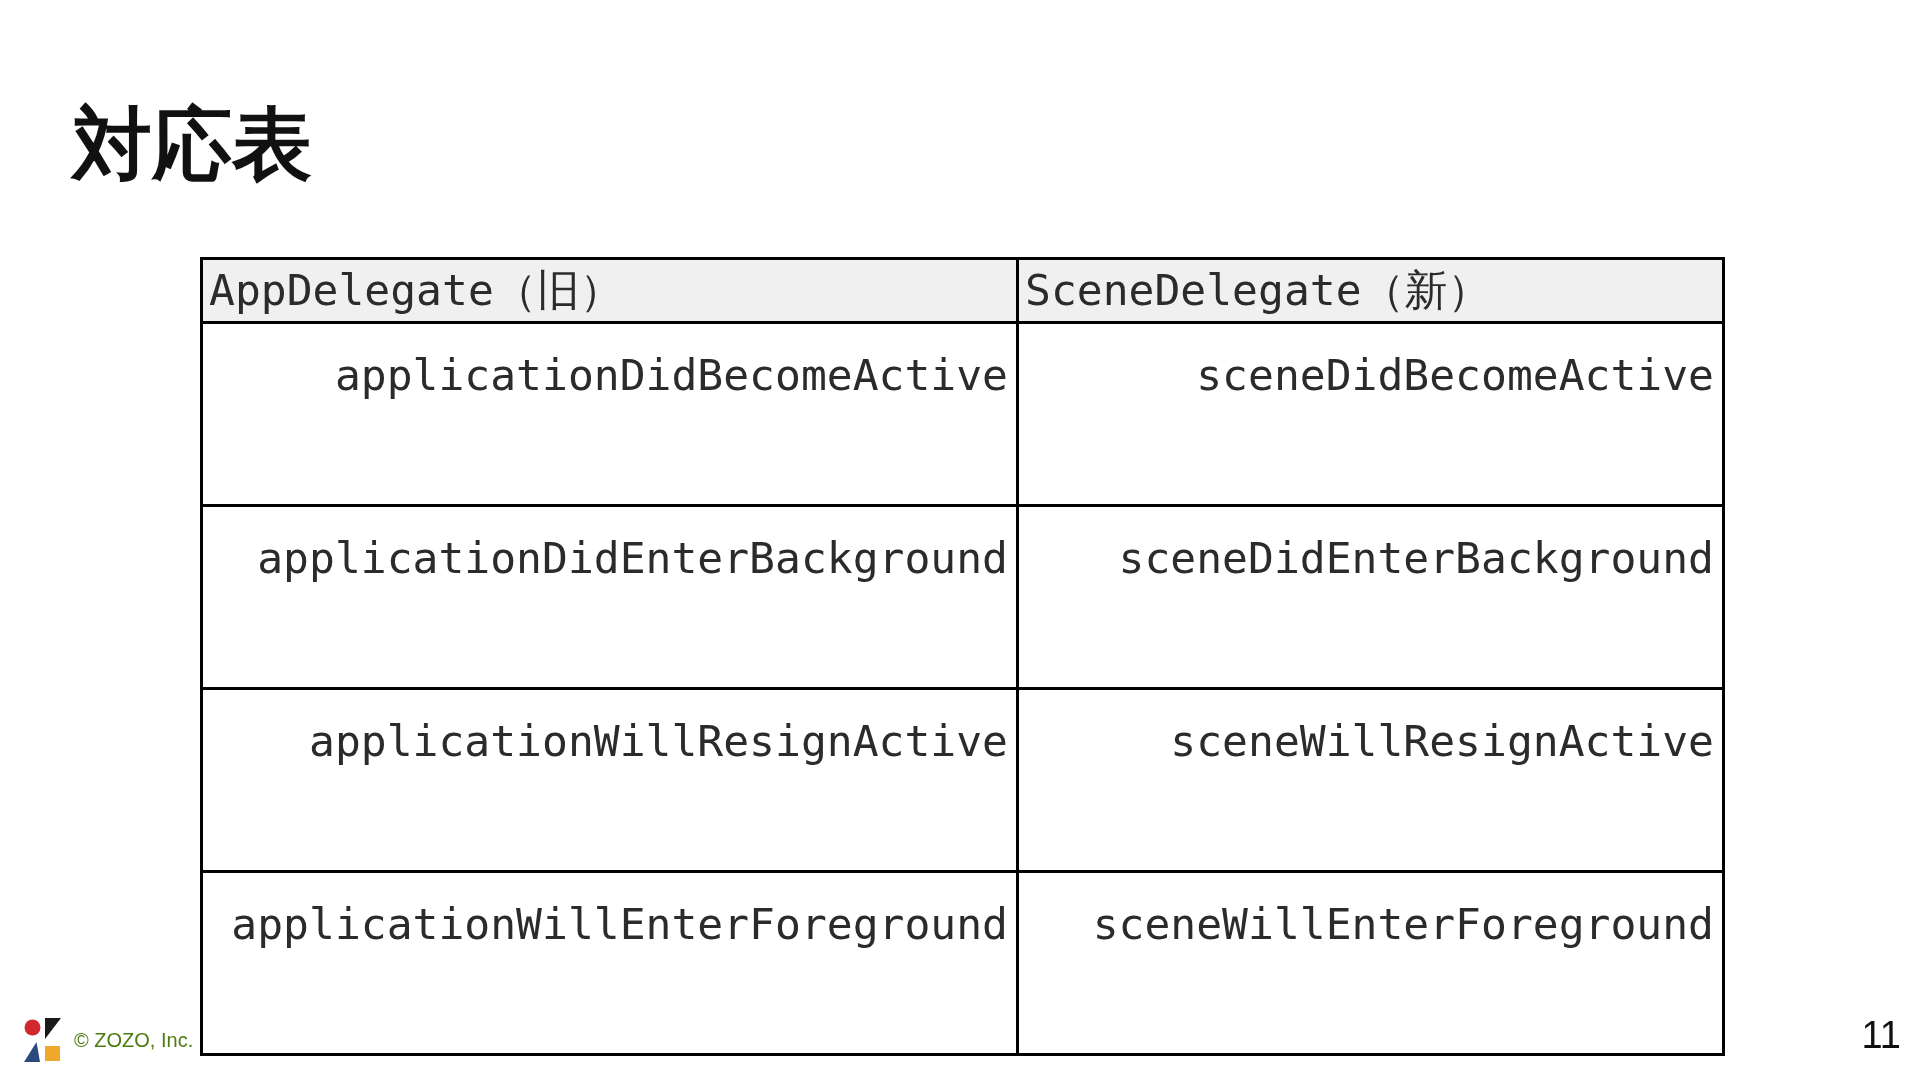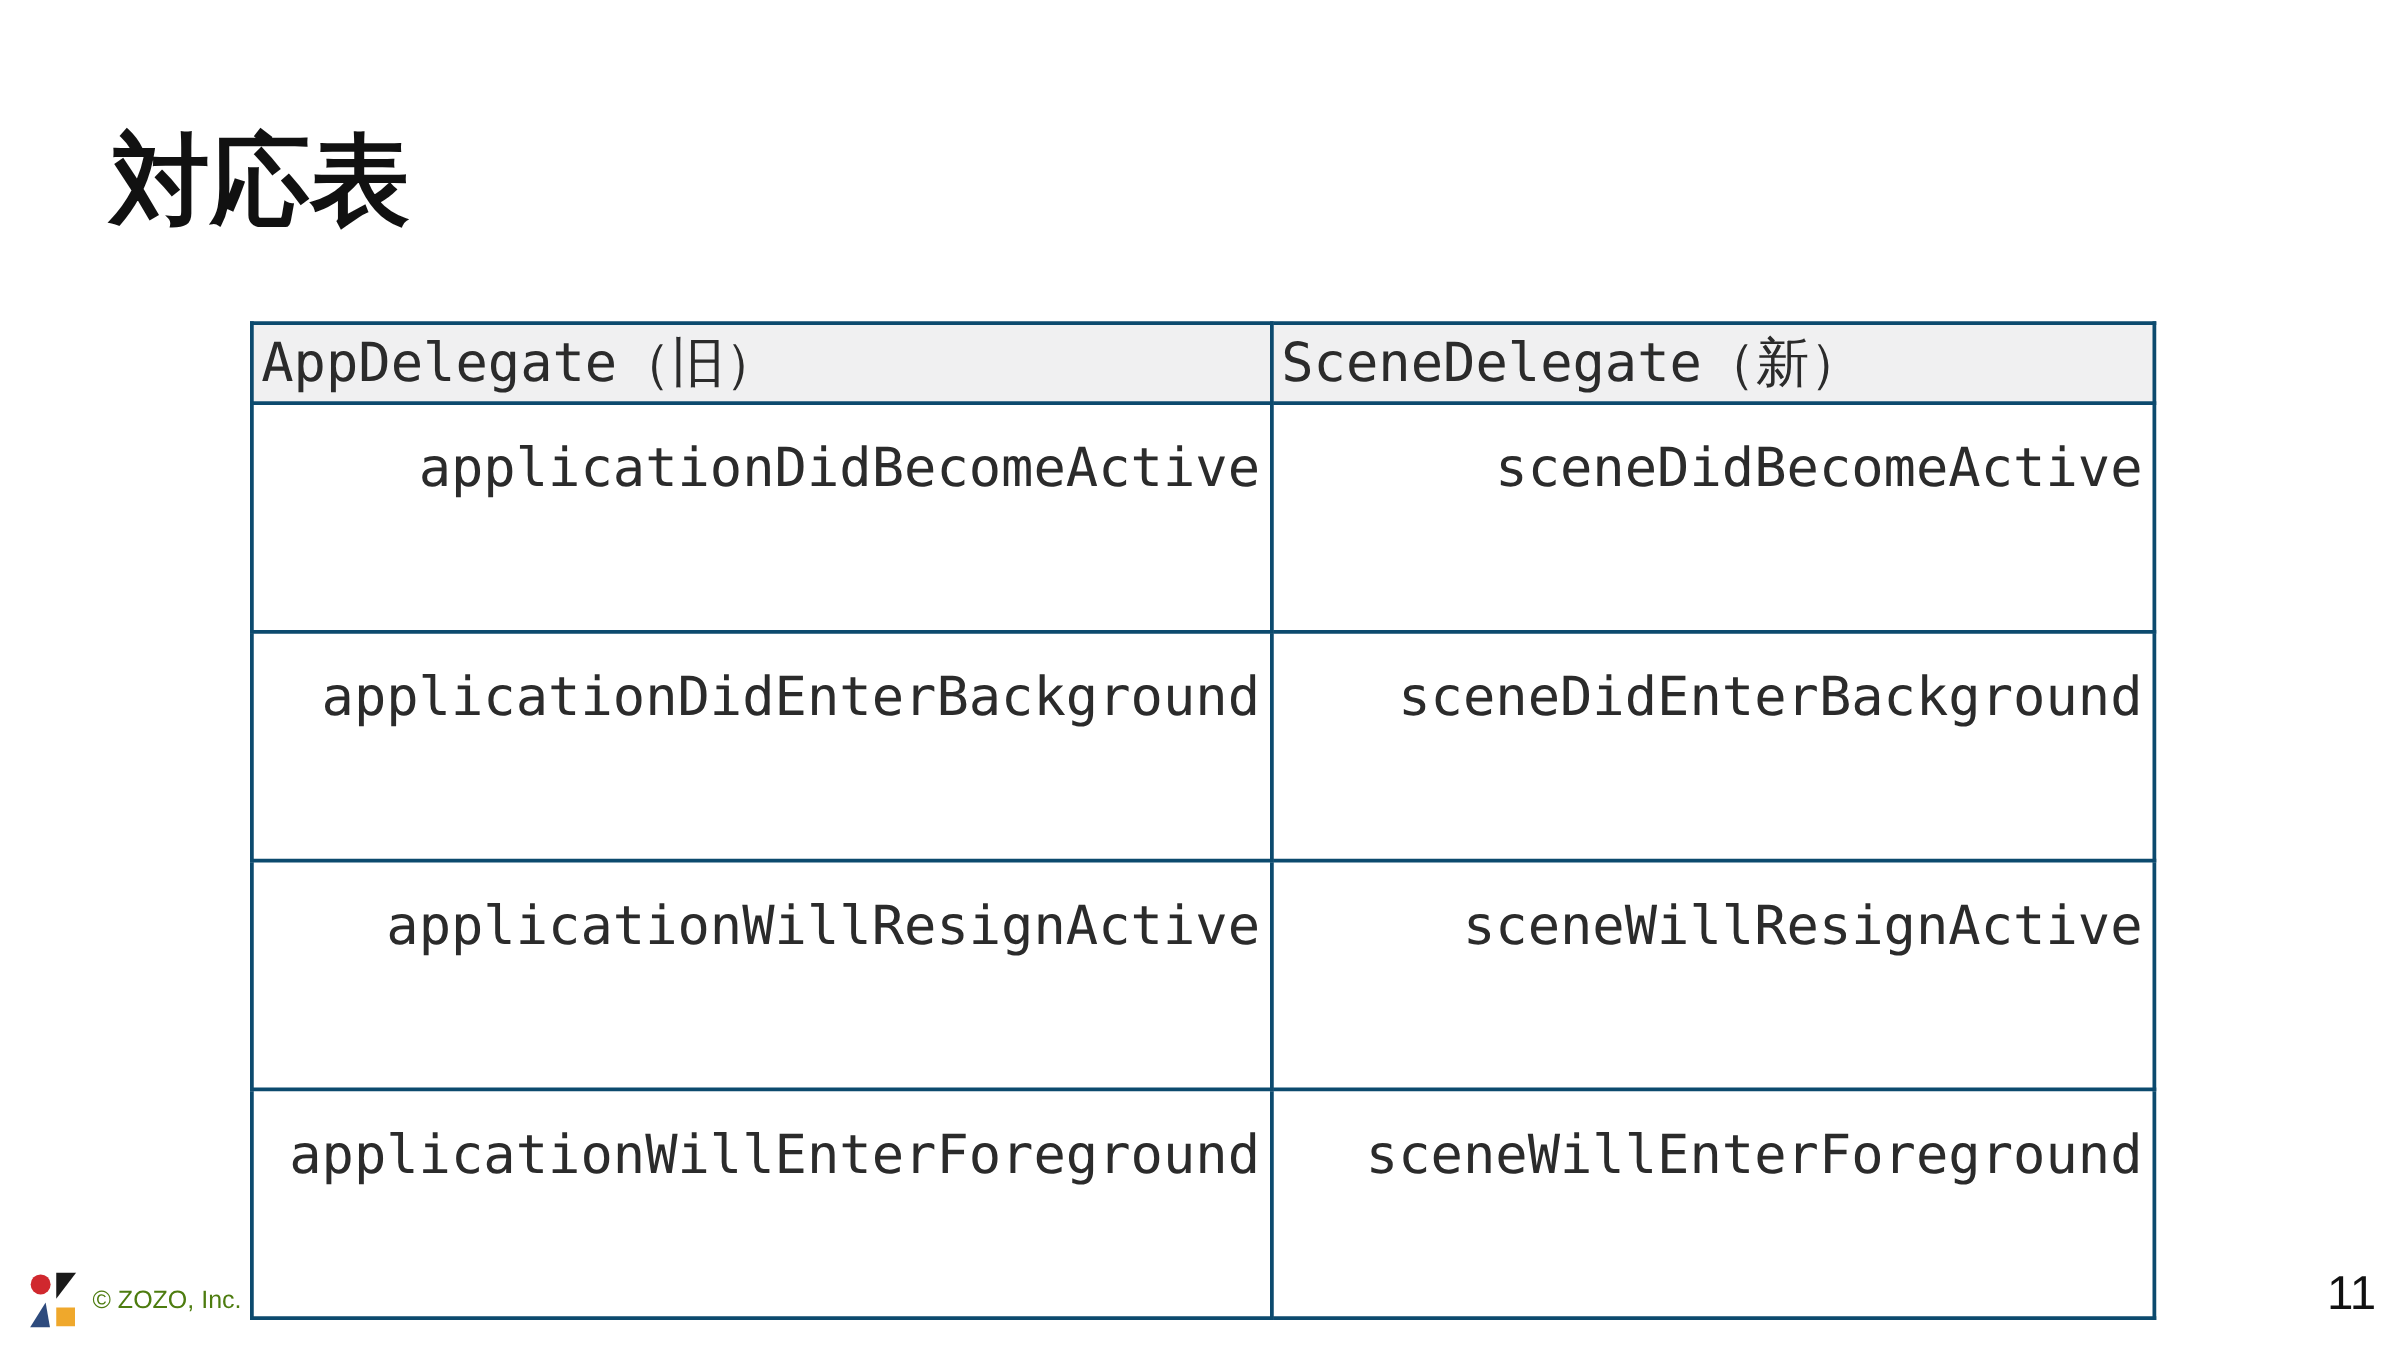--- a/index.html
+++ b/index.html
@@ -11,42 +11,42 @@
     position: relative;
     width: 1920px;
     height: 1080px;
     overflow: hidden;
     font-family: "Liberation Sans", sans-serif;
     color: #111111;
   }
 
   .slide-title {
     position: absolute;
-    left: 88px;
+    left: 72px;
     top: 92px;
     margin: 0;
     font-size: 80px;
     font-weight: bold;
     color: #111111;
   }
 
   table.lifecycle-table {
     position: absolute;
     left: 200px;
     top: 257px;
     width: 1522px;
     border-collapse: collapse;
     table-layout: fixed;
     font-family: "DejaVu Sans Mono", "Liberation Mono", monospace;
     font-size: 43px;
     color: #2b2b2b;
   }
   .lifecycle-table th,
   .lifecycle-table td {
-    border: 3px solid #0c4a6e;
+    border: 3px solid #000000;
     overflow: hidden;
     white-space: nowrap;
   }
   .lifecycle-table th {
     background: #f0f0f1;
     height: 61px;
     font-weight: normal;
     text-align: left;
     vertical-align: middle;
     padding: 0 0 0 6px;

